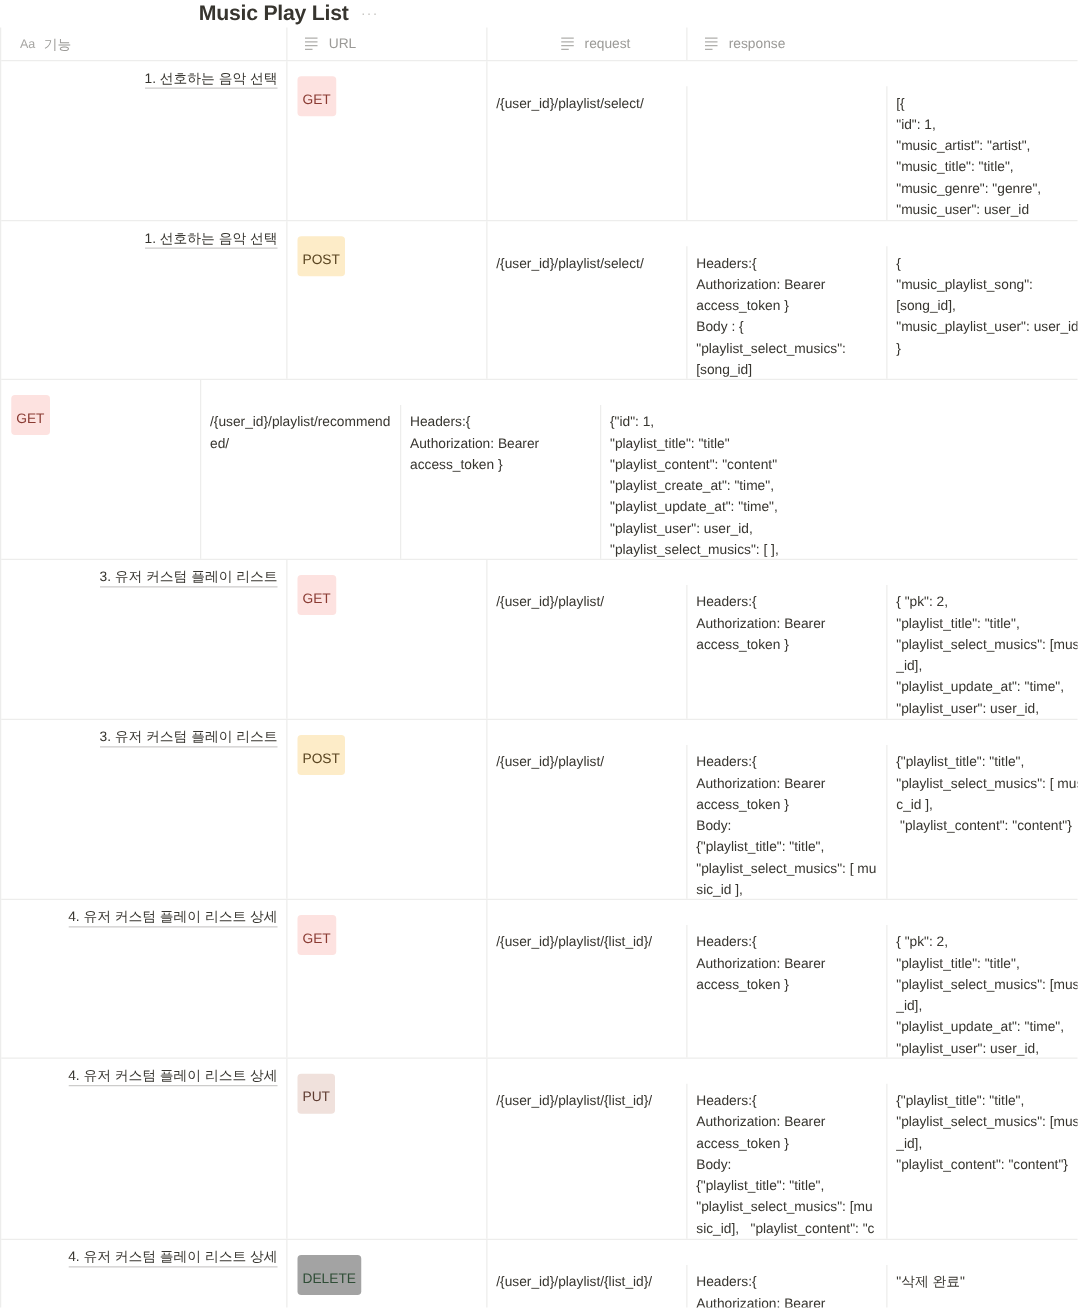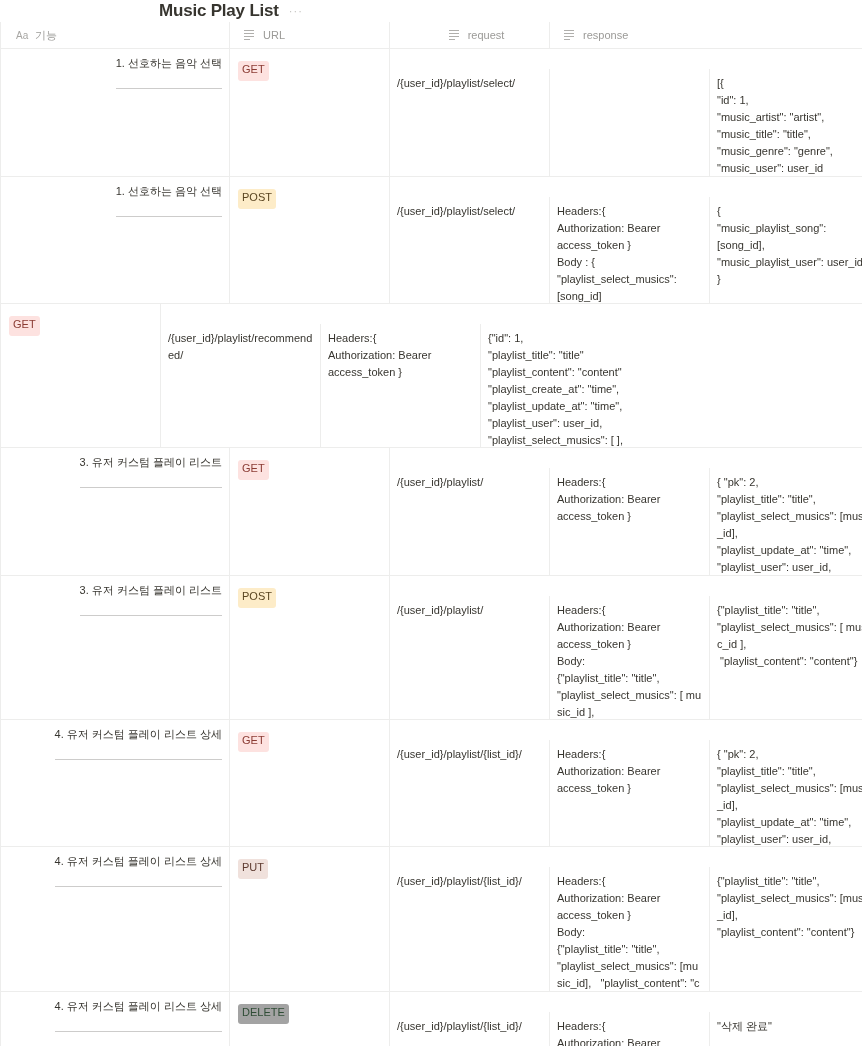--- a/index.html
+++ b/index.html
@@ -17,23 +17,23 @@
   .cell:last-child { border-right: none; }
   .c0 { width: 229px; text-align: right; } .c1 { width: 160px; } .c2 { width: 160px; } .c3 { width: 160px; justify-content: center; } .c4 { width: 171px; }
 
   .header-cell { display: flex; align-items: center; padding-left: 14px; font-size: 11px; color: #9b9a97; cursor: pointer; }
   .header-cell .hicon { width: 14px; display: inline-flex; align-items: center; justify-content: flex-start; margin-right: 5px; color: #a7a6a3; font-size: 10px; }
   .header-cell.c0 { padding-left: 15px; }
 
   .data-row { border-bottom: 1px solid #ededec; }
   .data-row .cell { padding: 6px 7px 6px 7px; font-size: 11px; line-height: 17px; color: #37352f; }
   .data-row .cell.c0 { padding-left: 15px; }
-  .row-title { display: inline; font-weight: 400; color: #37352f; border-bottom: 1px solid rgba(55,53,47,0.25); padding-bottom: 19px; cursor: pointer; }
+  .row-title { display: inline; font-weight: 400; color: #37352f; border-bottom: 1px solid rgba(55,53,47,0.25); padding-bottom: 1px; cursor: pointer; }
   .multiline { white-space: pre-wrap; word-break: break-all; margin-top: 20px; }
-  .badge { display: inline-block; margin-top: 6px; padding: 0 4px; height: 20px; line-height: 16px; border-radius: 3px; font-size: 11px; }
+  .badge { display: inline-block; margin-top: 6px; padding: 11px 4px; height: 32px; line-height: 16px; border-radius: 3px; font-size: 11px; }
   .data-row .cell.c1 { padding-left: 8px; }
   .data-row .cell.c2 { padding-left: 7px; }
 
   
   .icon-list { display: inline-block; width: 11px; height: 9px; position: relative; }
   .icon-list span { position: absolute; left: 3px; right: 0; height: 1px; background: #a7a6a3; }
   .icon-list i { position: absolute; left: 0; width: 1.5px; height: 1px; background: #a7a6a3; }
   .icon-text { display: inline-block; width: 10px; height: 10px; position: relative; }
   .icon-text span { position: absolute; left: 0; height: 1.4px; background: #b0afac; }
 </style>

